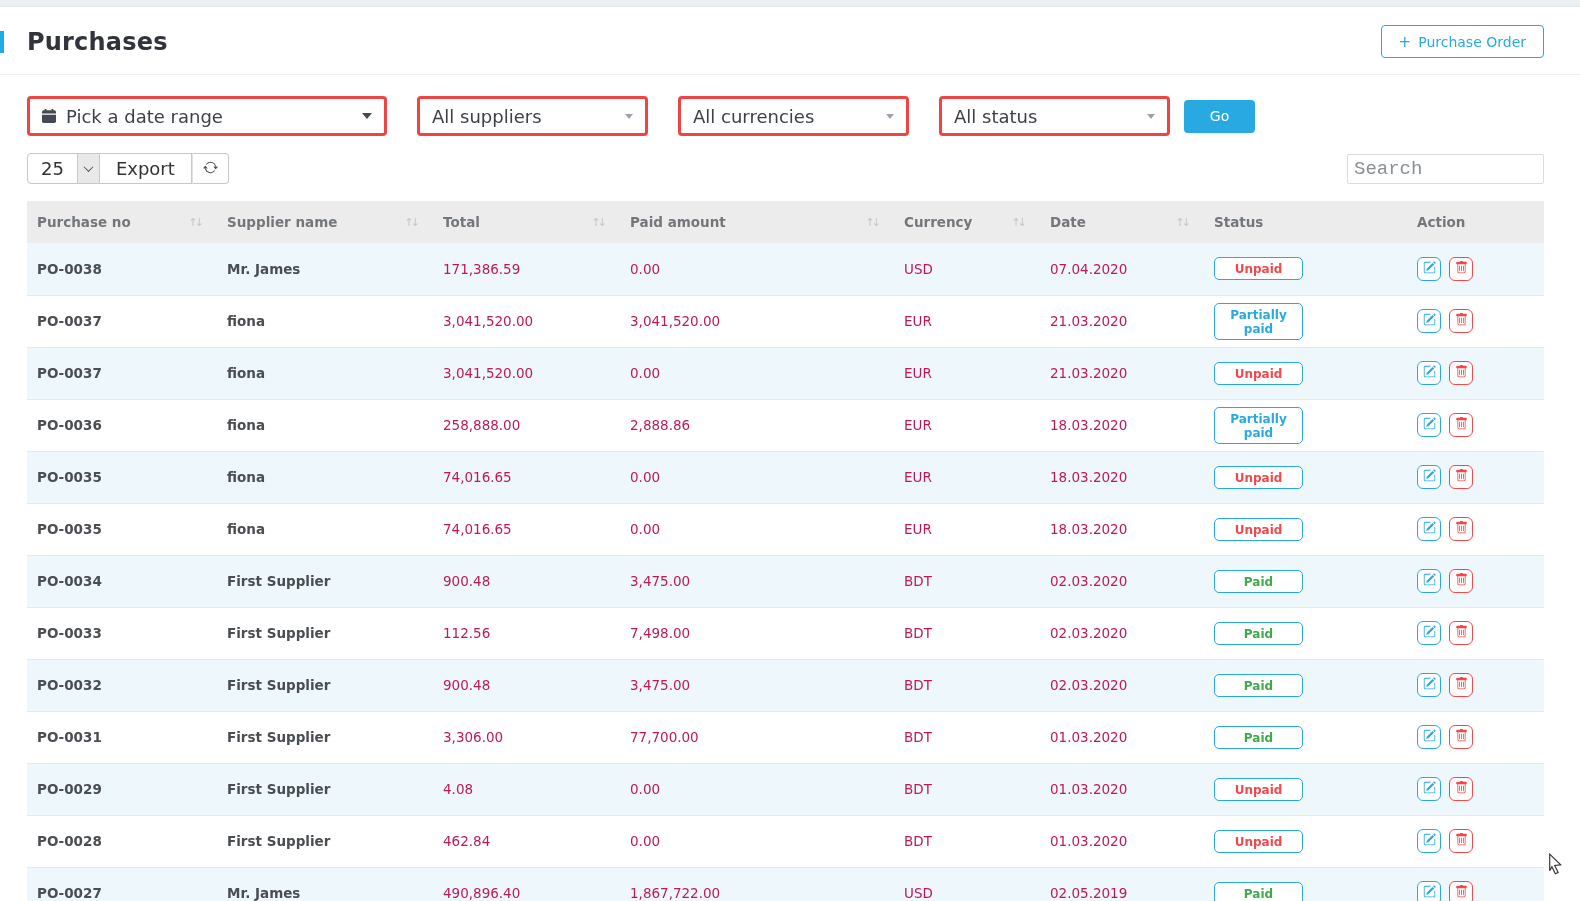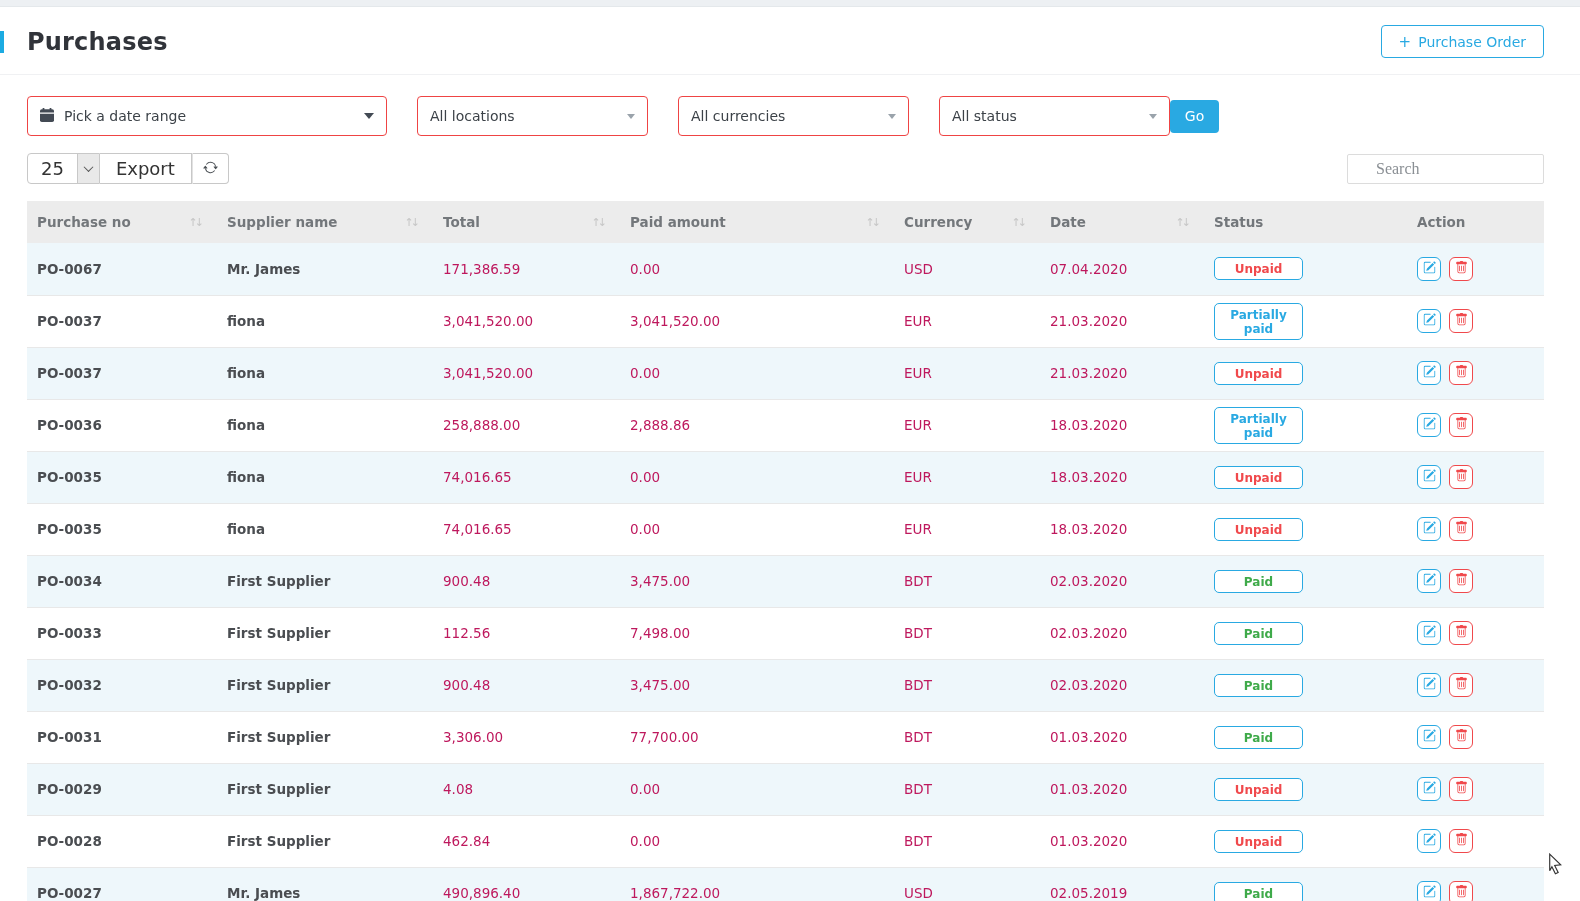--- a/index.html
+++ b/index.html
@@ -11,48 +11,48 @@
   .title-row { position:relative; padding:18px 36px 16px 27px; border-bottom:1px solid #f0f1f3; display:flex; align-items:center; }
   .accent-bar { position:absolute; left:0; top:24px; width:4px; height:22px; background:#1cabe2; }
   .page-title { font-size:24px; font-weight:600; color:#31343a; letter-spacing:.2px; }
   .btn-new-po { margin-left:auto; display:flex; align-items:center; gap:7px; background:#fff;
     border:1px solid #29a9e2; color:#29a9e2; border-radius:4px; height:33px; padding:0 17px;
     font-size:14px; cursor:pointer; font-family:inherit; }
   .btn-new-po .plus { font-size:15px; }
 
   
   .filters-row { display:flex; align-items:center; margin:21px 36px 0 27px; }
-  .picker, .sel { height:40px; border:1px solid #ef4444; border-radius:4px; background:#fff;
-    display:flex; align-items:center; padding:0 12px; font-size:14px; color:#3c4248; cursor:pointer; }
+  .picker, .sel { height:40px; border:3px solid #ef4444; border-radius:4px; background:#fff;
+    display:flex; align-items:center; padding:0 12px; font-size:18px; color:#3c4248; cursor:pointer; }
   .picker { width:360px; gap:10px; }
   .sel { width:231px; margin-left:30px; }
   .sel .lbl { color:#3c4248; }
   .caret-dark { width:0; height:0; border-left:5px solid transparent; border-right:5px solid transparent;
     border-top:6px solid #434a54; margin-left:auto; }
   .caret-gray { width:0; height:0; border-left:4.5px solid transparent; border-right:4.5px solid transparent;
     border-top:5px solid #9aa3ab; margin-left:auto; }
-  .btn-go { width:49px; height:33px; background:#29a9e2; color:#fff; border:none;
+  .btn-go { margin-left:14px; width:71px; height:33px; background:#29a9e2; color:#fff; border:none;
     border-radius:4px; font-size:14px; cursor:pointer; font-family:inherit; }
 
   
   .toolbar-row { display:flex; align-items:center; margin:17px 36px 0 27px; }
   .btn-group { display:flex; height:31px; }
   .pagesize { display:flex; align-items:stretch; border:1px solid #c8c8c8; border-radius:4px 0 0 4px;
     background:#fff; cursor:pointer; }
   .pagesize .val { display:flex; align-items:center; padding:0 13px; font-size:18px; color:#333; }
   .pagesize .arrowbox { width:22px; background:#e9e9e9; border-left:1px solid #c8c8c8;
     display:flex; align-items:center; justify-content:center; border-radius:0; }
   .chev { width:7px; height:7px; border-right:1.5px solid #555; border-bottom:1.5px solid #555;
     transform:rotate(45deg) translate(-1px,-1px); }
   .btn-export { border:1px solid #c8c8c8; border-left:none; background:#fff; padding:0 16px;
     font-size:18px; color:#333; cursor:pointer; font-family:inherit; }
   .btn-refresh { border:1px solid #c8c8c8; border-left:1px solid #e2e2e2; background:#fff; width:37px;
     border-radius:0 4px 4px 0; display:flex; align-items:center; justify-content:center; cursor:pointer; }
   .search-input { margin-left:auto; width:197px; height:30px; border:1px solid #dcdcdc; border-radius:2px;
-    padding:0 28px; font-size:16px; color:#444; font-family:Liberation Serif, serif; }
+    padding:0 6px; font-size:19px; color:#444; font-family:Liberation Mono, monospace; }
   .search-input::placeholder { color:#8a8f94; }
 
   
   table { border-collapse:collapse; table-layout:fixed; width:1517px; margin:17px 36px 0 27px; }
   col.c1{width:190px} col.c2{width:216px} col.c3{width:187px} col.c4{width:274px}
   col.c5{width:146px} col.c6{width:164px} col.c7{width:203px} col.c8{width:137px}
   thead th { background:#ececec; height:42px; text-align:left; padding:0 8px 0 10px;
     font-size:13.5px; font-weight:600; color:#73777b; }
   thead th .sort { float:right; color:#c6c6c6; font-size:11px; letter-spacing:-3px; font-weight:400;
     margin-top:2px; margin-right:8px; }
@@ -92,21 +92,21 @@
     <span>
       <svg width="14" height="14" viewBox="0 0 16 16">
           <path fill="#434a54" d="M3 0h2v2.5H3zM11 0h2v2.5h-2zM0 3.5a2 2 0 0 1 2-2h12a2 2 0 0 1 2 2V5H0V3.5z"></path>
           <path fill="#434a54" d="M0 6.5h16V14a2 2 0 0 1-2 2H2a2 2 0 0 1-2-2V6.5z"></path>
         </svg>
     </span>
     <span>Pick a date range</span>
     <span class="caret-dark"></span>
   </div>
   <div class="sel">
-    <span class="lbl">All locations</span>
+    <span class="lbl">All suppliers</span>
     <span class="caret-gray"></span>
   </div>
   <div class="sel">
     <span class="lbl">All currencies</span>
     <span class="caret-gray"></span>
   </div>
   <div class="sel">
     <span class="lbl">All status</span>
     <span class="caret-gray"></span>
   </div>
@@ -152,21 +152,21 @@
         <th><span>Total</span><span class="sort">↑↓</span></th>
         <th><span>Paid amount</span><span class="sort">↑↓</span></th>
         <th><span>Currency</span><span class="sort">↑↓</span></th>
         <th><span>Date</span><span class="sort">↑↓</span></th>
         <th><span>Status</span></th>
         <th><span>Action</span></th>
       </tr>
     </thead>
   <tbody id="tbody">
       <tr>
-        <td class="c-po">PO-0067</td>
+        <td class="c-po">PO-0038</td>
         <td class="c-sup">Mr. James</td>
         <td class="c-num">171,386.59</td>
         <td class="c-num">0.00</td>
         <td class="c-num">USD</td>
         <td class="c-num">07.04.2020</td>
         <td><span class="badge unpaid">Unpaid</span></td>
         <td><span class="act edit">
             <span><svg width="13" height="13" viewBox="0 0 16 16" fill="#29a9e2">
                 <path d="M15.502 1.94a.5.5 0 0 1 0 .706L14.459 3.69l-2-2L13.502.646a.5.5 0 0 1 .707 0l1.293 1.293zm-1.75 2.456-2-2L4.939 9.21a.5.5 0 0 0-.121.196l-.805 2.414a.25.25 0 0 0 .316.316l2.414-.805a.5.5 0 0 0 .196-.12l6.813-6.814z"></path>
                 <path d="M1 13.5A1.5 1.5 0 0 0 2.5 15h11a1.5 1.5 0 0 0 1.5-1.5v-6a.5.5 0 0 0-1 0v6a.5.5 0 0 1-.5.5h-11a.5.5 0 0 1-.5-.5v-11a.5.5 0 0 1 .5-.5H9a.5.5 0 0 0 0-1H2.5A1.5 1.5 0 0 0 1 2.5v11z"></path>

